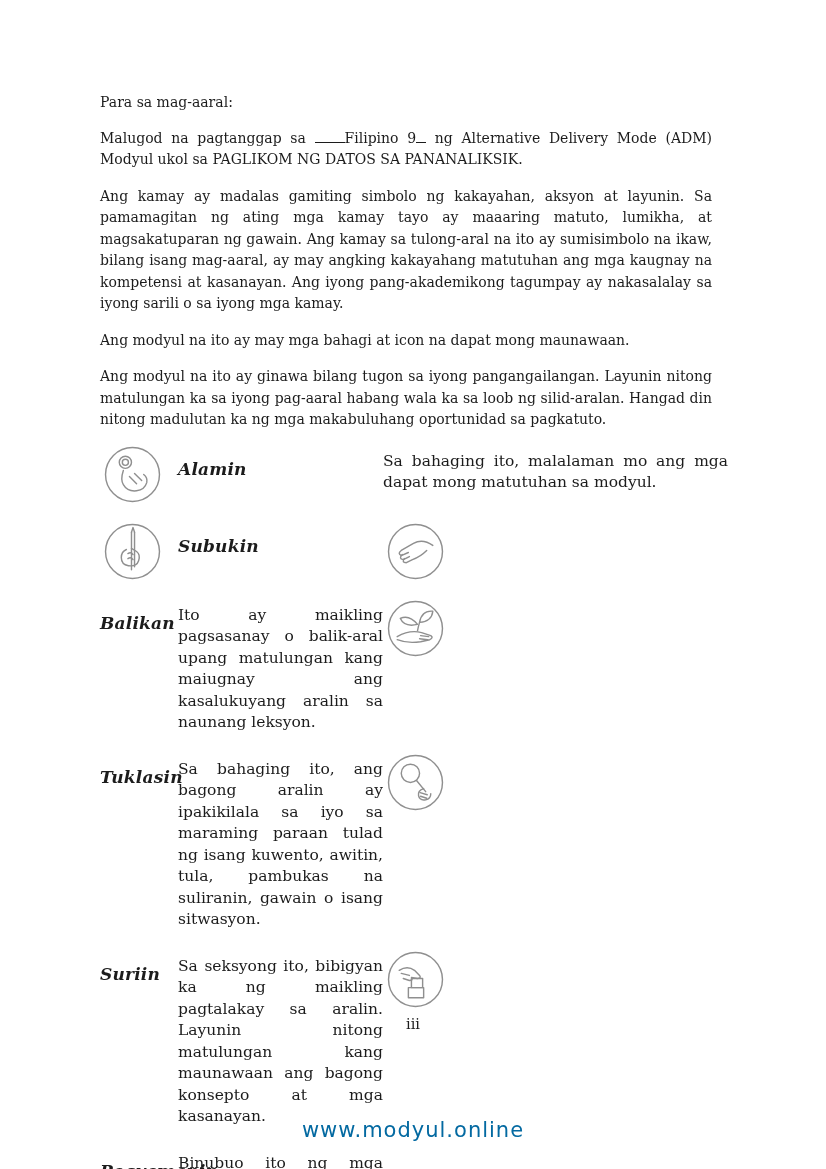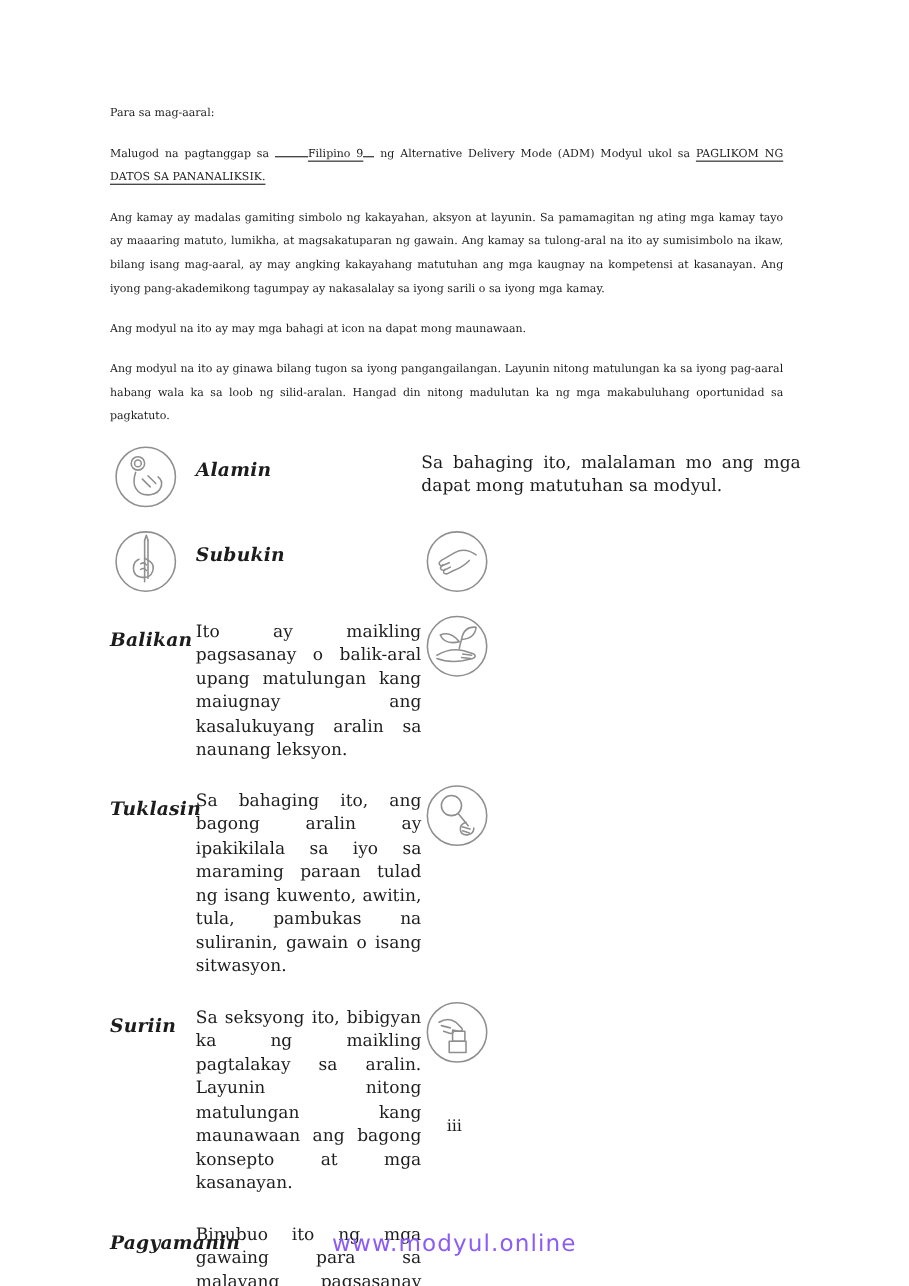--- a/index.html
+++ b/index.html
@@ -11,26 +11,26 @@
     position:relative;
     overflow:hidden;
   }
   .content {
     position:absolute;
     top:92px; left:100px;
     width:628px;
   }
   .para {
     margin:0 16px 15px 0;
-    font-size:10px;
+    font-size:14px;
     line-height:21.5px;
     text-align:justify;
   }
   .heading { text-align:left; margin-bottom:14px; }
-  .underlined { text-decoration:underline; text-underline-offset:3px; }
+  .underlined { text-underline-offset:3px; }
   .blank-line {
     display:inline-block;
     border-bottom:1px solid #1c1c1c;
     height:14px;
     vertical-align:baseline;
   }
   .guide {
     margin-top:15px;
     display:grid;
     grid-template-columns:78px 205px 1fr;
@@ -56,21 +56,21 @@
     top:1016px; left:0; width:826px;
     text-align:center;
     font-size:14.5px;
   }
   .watermark {
     position:absolute;
     top:1118px; left:0; width:826px;
     text-align:center;
     font-family:"DejaVu Sans","Liberation Sans",sans-serif;
     font-size:21px;
-    color:#8b5cf6;
+    color:#0369a1;
     letter-spacing:1px;
   }
 </style>
 </head>
 <body>
 
 <div class="content">
 
   <p class="para heading">Para sa mag-aaral:</p>
 

